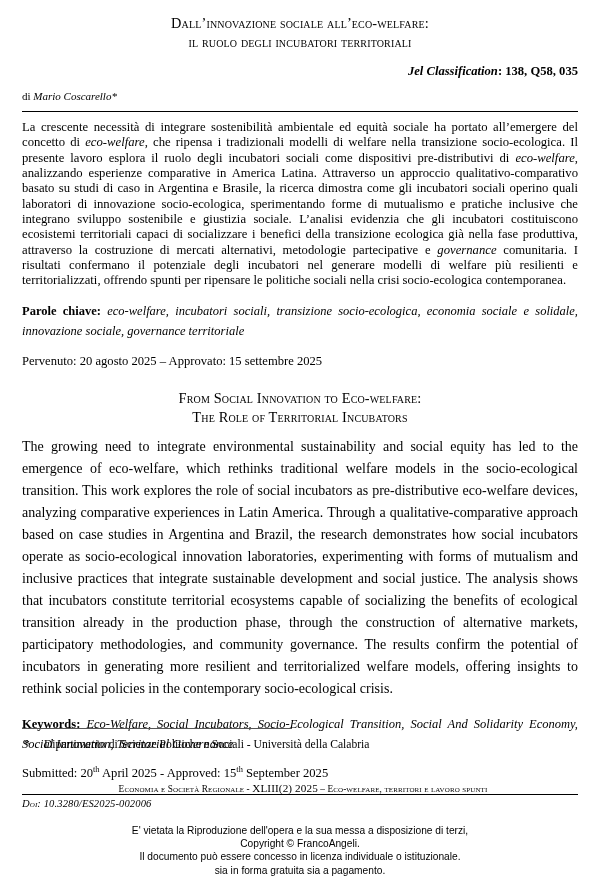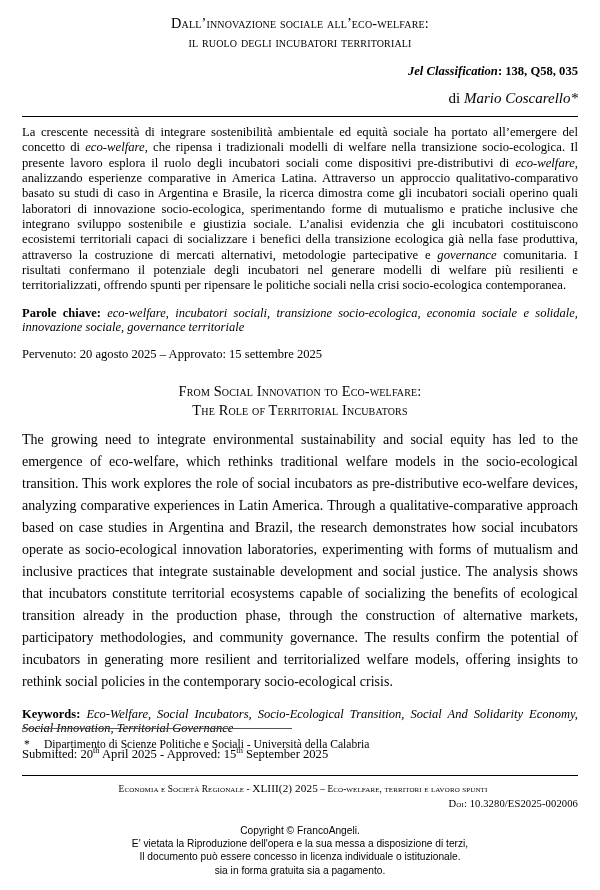--- a/index.html
+++ b/index.html
@@ -52,22 +52,22 @@
     font-size: 12.6px;
     margin-top: 12px;
     font-weight: bold;
   }
   .jel .jel-label {
     font-style: italic;
     font-weight: bold;
   }
 
   .byline {
-    text-align: right;
-    font-size: 15px;
+    text-align: left;
+    font-size: 11px;
     margin-top: 11px;
     margin-bottom: 0;
   }
   .byline .author {
     font-style: italic;
   }
 
   hr.rule {
     border: none;
     border-top: 1px solid #000;
@@ -92,21 +92,21 @@
   .abstract.en {
     font-size: 14px;
     line-height: 22px;
     margin-top: 9px;
   }
   .abstract i { font-style: italic; }
 
   .keywords {
     text-align: justify;
     font-size: 12.5px;
-    line-height: 14px;
+    line-height: 20px;
     margin-top: 12px;
     font-style: italic;
   }
   .keywords .kw-label {
     font-style: normal;
     font-weight: bold;
   }
 
   .dates {
     font-size: 12.6px;
@@ -155,23 +155,24 @@
   .journal-line {
     font-variant: small-caps;
     text-align: center;
     padding-left: 6px;
   }
   .journal-line .vol {
     font-variant: normal;
     font-size: 11.2px;
   }
   .doi-line {
-    text-align: right;
+    text-align: left;
     font-size: 10.6px;
     margin-top: 1px;
+    font-style: italic;
   }
   .doi-line .doi-label {
     font-variant: small-caps;
     font-size: 10.6px;
   }
 
   
   .copyright {
     position: absolute;
     left: 0;
@@ -244,19 +245,19 @@
   <div class="journal-footer">
     <div class="journal-line">
       <span>Economia e Società Regionale - </span><span class="vol">XLIII(2) 2025</span><span> – Eco-welfare, territori e lavoro spunti</span>
     </div>
     <div class="doi-line">
       <span class="doi-label">Doi</span><span>: 10.3280/ES2025-002006</span>
     </div>
   </div>
 
   <div class="copyright">
+    <div>E' vietata la Riproduzione dell'opera e la sua messa a disposizione di terzi,</div>
     <div>Copyright © FrancoAngeli.</div>
-    <div>E' vietata la Riproduzione dell'opera e la sua messa a disposizione di terzi,</div>
     <div>Il documento può essere concesso in licenza individuale o istituzionale.</div>
     <div>sia in forma gratuita sia a pagamento.</div>
   </div>
 
 </div>
 
 </body></html>

